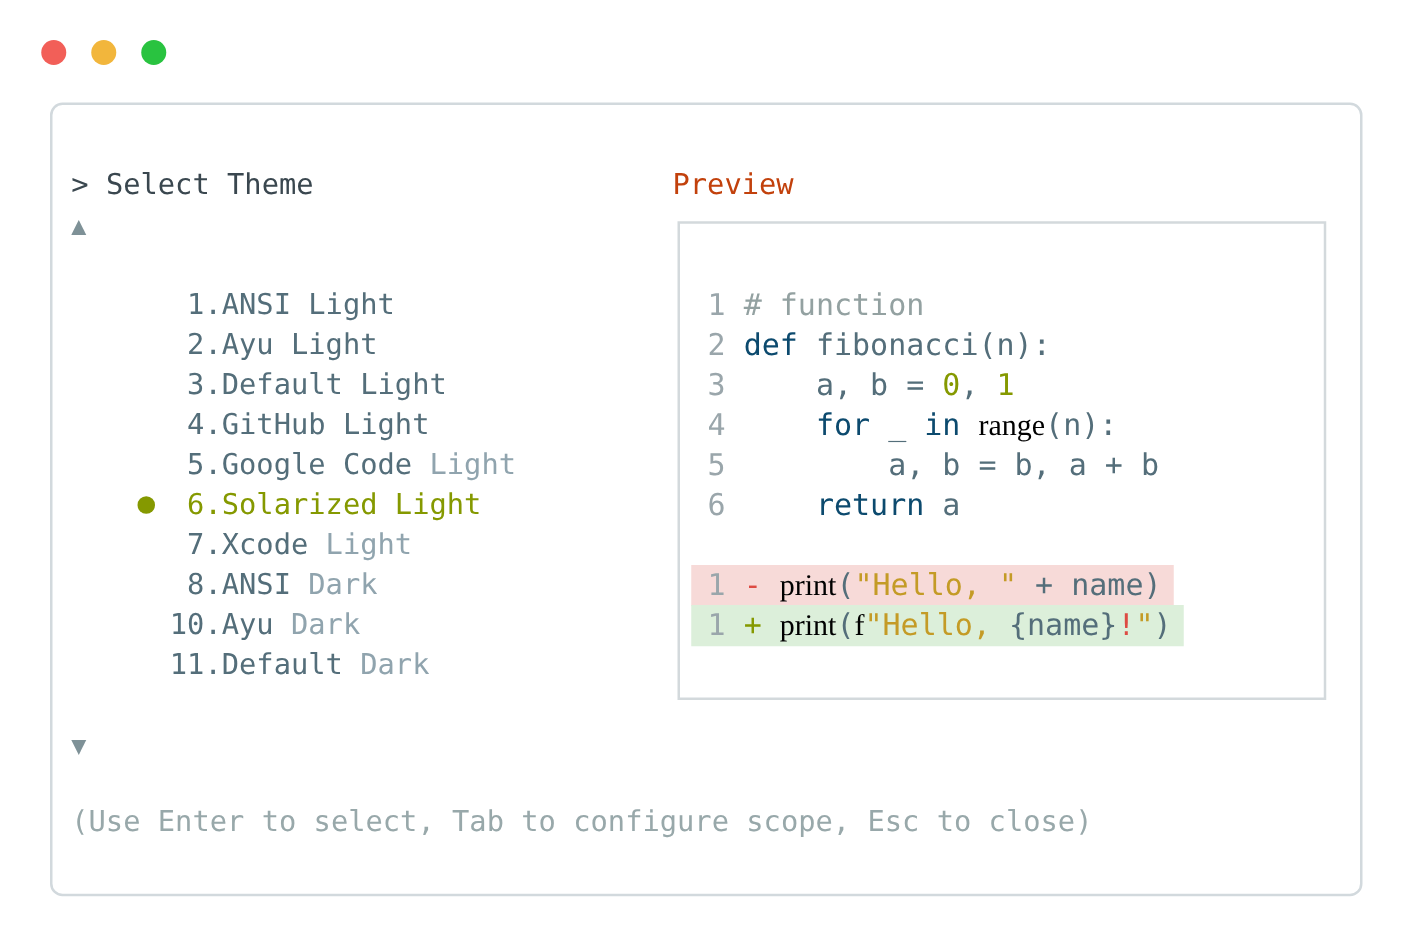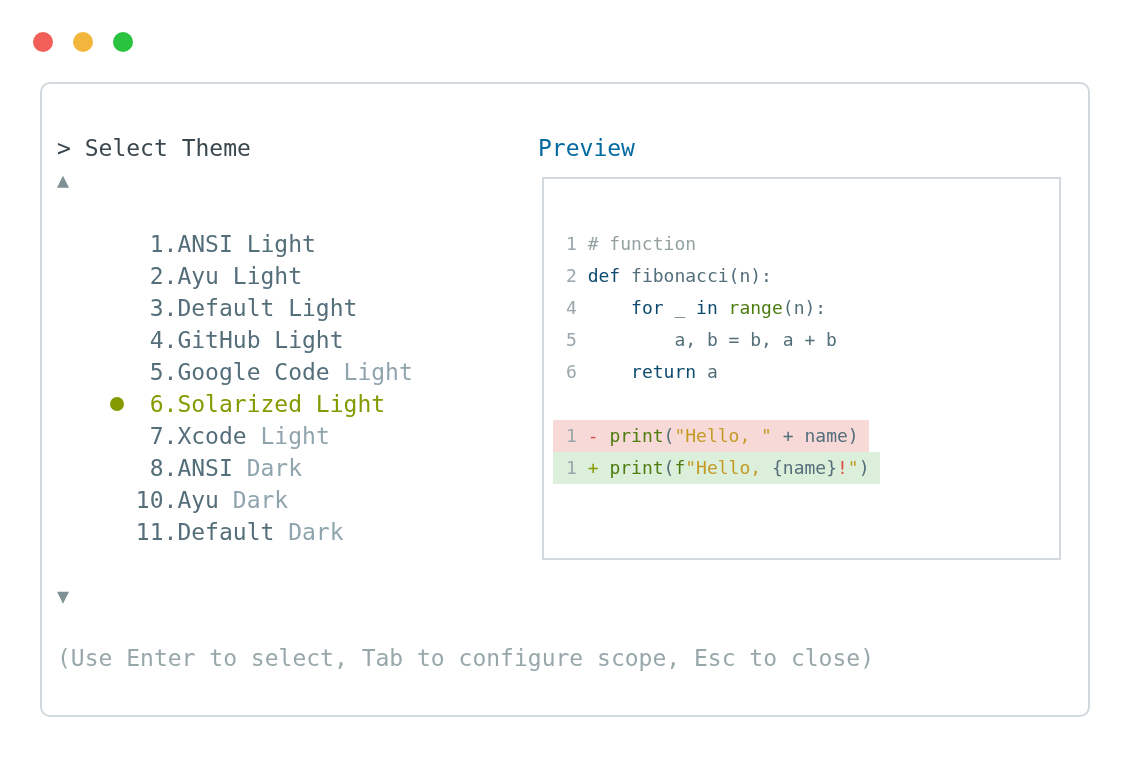--- a/index.html
+++ b/index.html
@@ -14,21 +14,21 @@
 
   
   .panel{
     position:absolute;left:40px;top:82px;width:1050px;height:635px;
     box-sizing:border-box;border:2px solid #d2d9dd;border-radius:10px;background:#ffffff;padding-left:15px;
   }
   .mono{font-size:23px;line-height:32px;white-space:pre;}
 
   .title-row{position:absolute;left:15px;top:48px;}
   .title-row .prompt,.title-row .title{color:#3a474f;}
-  .preview-label{position:absolute;left:496px;top:48px;color:#0369a1;}
+  .preview-label{position:absolute;left:496px;top:48px;color:#c2410c;}
 
   .scroll-arrow{color:#7e9197;font-size:20px;line-height:32px;}
   .scroll-up{position:absolute;left:15px;top:80px;}
   .scroll-down{position:absolute;left:15px;top:496px;}
 
   
   .theme-list{position:absolute;left:12px;top:112px;width:450px;}
   .theme-item{height:32px;line-height:32px;font-size:23px;white-space:pre;color:#546e7a;cursor:pointer;}
   .theme-item .bullet{position:relative;display:inline-block;width:20px;height:32px;vertical-align:top;}
   .theme-item .bullet::after{
@@ -40,26 +40,26 @@
   .theme-item .name{}
   .theme-item .variant{color:#90a4ae;}
   .theme-item.selected .num,.theme-item.selected .name{color:#859900;}
 
   
   .preview-box{
     position:absolute;left:500px;top:93px;width:519px;height:383px;box-sizing:border-box;
     border:2px solid #d3d9dc;background:#ffffff;
     padding:49px 14px 0 22px;overflow:hidden;
   }
-  .code-line{height:32px;line-height:32px;font-size:18px;white-space:pre;}
+  .code-line{height:32px;line-height:32px;font-size:24px;white-space:pre;}
   .ln,.c-ln{color:#9aa6ab;}
   .c-def{color:#546e7a;}
   .c-com{color:#93a1a1;}
   .c-kw{color:#0c4a6e;}
-  .c-fn{color:#4d7c0f;}
+  .c-fn{color:#000000;font-family:Liberation Serif, serif;}
   .c-num{color:#859900;}
   .c-add{color:#859900;}
   .c-str{color:#c49b26;}
   .c-red{color:#dd4b43;}
   .hl{display:inline-block;margin-left:-13px;padding:0 10px 0 13px;}
   .hl.removed{background:#f7dad8;}
   .hl.added{background:#dcefda;}
 
   .footer-hint{position:absolute;left:15px;top:558px;color:#98a8aa;}
 </style>
@@ -112,20 +112,21 @@
     <span class="bullet"></span><span class="num">11.</span><span class="name">Default</span><span class="variant"> Dark</span>
   </div>
     </div>
 
   <div class="scroll-down scroll-arrow">▼</div>
 
   <div class="preview-box">
     <div id="code-block">
         <div class="code-line"><span><span class="ln">1 </span><span class="c-com"># function</span></span></div>
         <div class="code-line"><span><span class="ln">2 </span><span class="c-kw">def</span><span class="c-def"> fibonacci(n):</span></span></div>
+        <div class="code-line"><span><span class="ln">3 </span><span class="c-def">    a, b = </span><span class="c-num">0</span><span class="c-def">, </span><span class="c-num">1</span></span></div>
         <div class="code-line"><span><span class="ln">4 </span><span class="c-def">    </span><span class="c-kw">for</span><span class="c-def"> _ </span><span class="c-kw">in</span><span class="c-def"> </span><span class="c-fn">range</span><span class="c-def">(n):</span></span></div>
         <div class="code-line"><span><span class="ln">5 </span><span class="c-def">        a, b = b, a + b</span></span></div>
         <div class="code-line"><span><span class="ln">6 </span><span class="c-def">    </span><span class="c-kw">return</span><span class="c-def"> a</span></span></div>
         <div class="code-line"></div>
         <div class="code-line"><span class="hl removed"><span class="ln">1 </span><span class="c-red">- </span><span class="c-fn">print</span><span class="c-def">(</span><span class="c-str">"Hello, "</span><span class="c-def"> + name)</span></span></div>
         <div class="code-line"><span class="hl added"><span class="ln">1 </span><span class="c-add">+ </span><span class="c-fn">print</span><span class="c-def">(</span><span class="c-fn">f</span><span class="c-str">"Hello, </span><span class="c-def">{name}</span><span class="c-red">!</span><span class="c-str">"</span><span class="c-def">)</span></span></div>
       </div>
   </div>
 
   <div class="footer-hint mono">(Use Enter to select, Tab to configure scope, Esc to close)</div>

